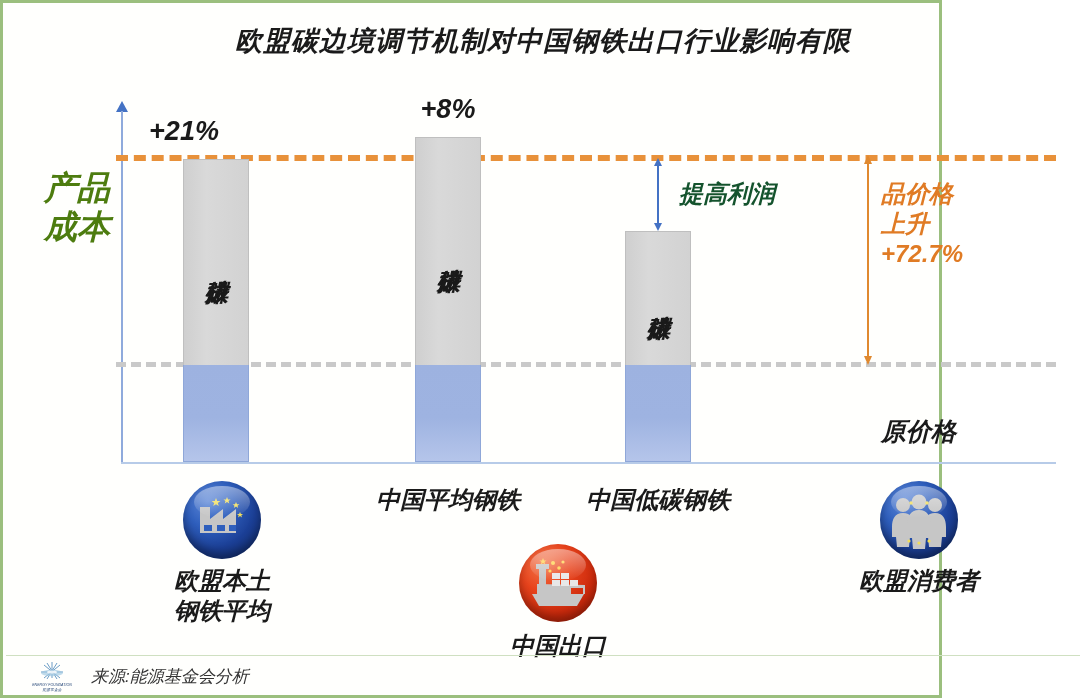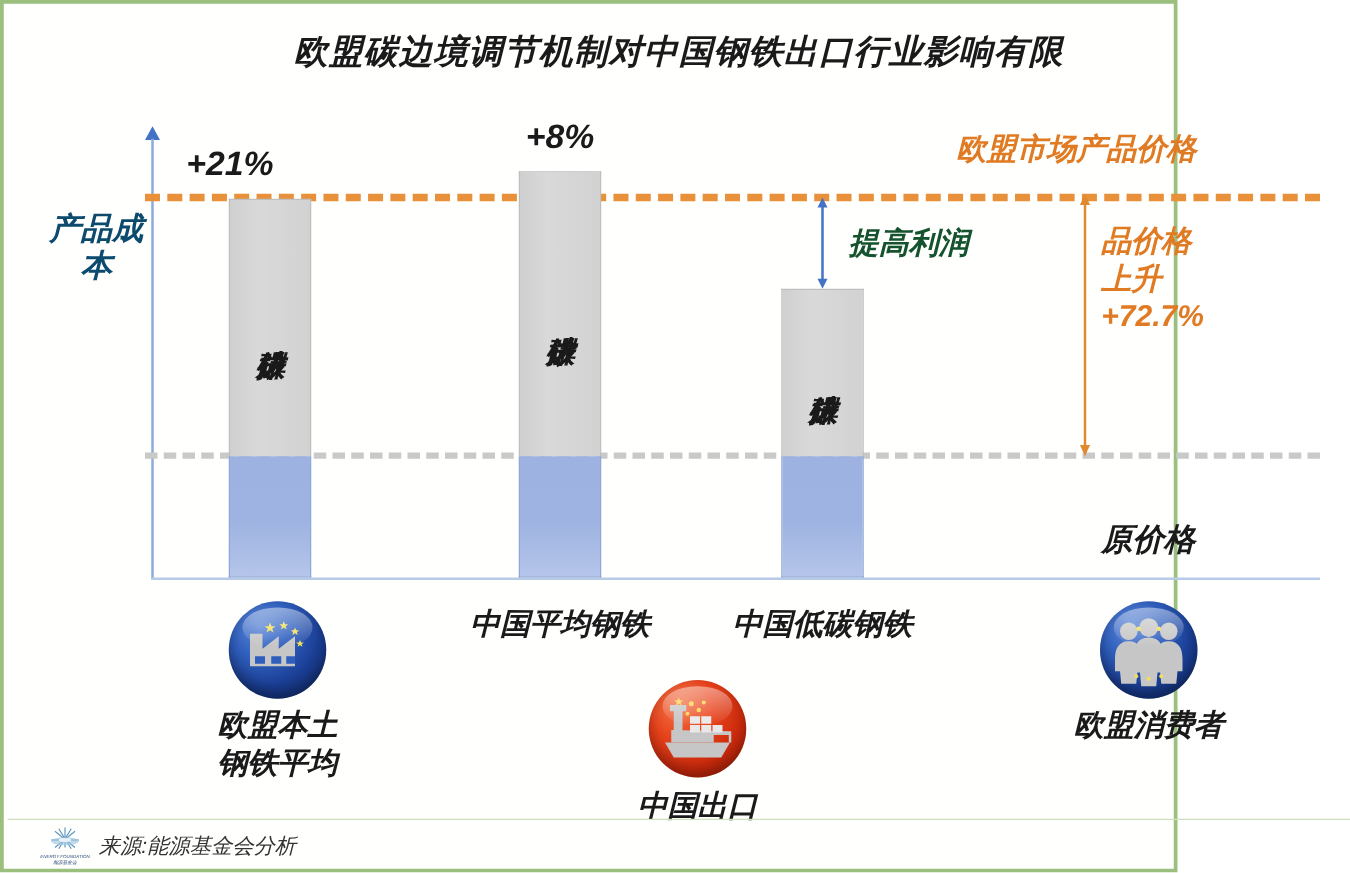--- a/index.html
+++ b/index.html
@@ -52,23 +52,23 @@
     position: absolute;
     left: 118px; top: 459px;
     width: 935px; height: 2px;
     background: #b7cbe8;
   }
   .axis-label {
     position: absolute;
     left: 36px; top: 166px;
     width: 76px;
     text-align: center;
-    font-size: 25px;
-    font-weight: bold;
-    color: #0c4a6e;
+    font-size: 33px;
+    font-weight: bold;
+    color: #4d7c0f;
     line-height: 1.18;
   }
   
   .line-eu-price {
     position: absolute;
     left: 113px; top: 152px;
     width: 940px; height: 0;
     border-top: 6px dashed #e8913a;
   }
   .line-orig-price {
@@ -191,21 +191,21 @@
   }
   
   #footer-rule {
     position: absolute;
     left: 3px; top: 652px;
     width: 1074px; height: 1px;
     background: #cfe0c1;
   }
   #source-text {
     position: absolute;
-    left: 76px; top: 662px;
+    left: 88px; top: 662px;
     font-size: 17px;
     color: #333333;
   }
   #ef-logo {
     position: absolute;
     left: 20px; top: 655px;
     width: 58px; height: 36px;
   }
 </style>
 </head>
@@ -241,21 +241,20 @@
       <div class="seg-blue" style="height:97px;"></div>
     </div>
 
     <div class="bar" style="left:622px; top:228px; height:231px;">
       <div class="seg-grey" style="height:134px;">
           <span>碳排放</span>
         </div>
       <div class="seg-blue" style="height:97px;"></div>
     </div>
 
-    <div id="eu-price-label">欧盟市场产品价格</div>
 
     <svg id="profit-arrow" viewBox="0 0 10 73">
       <line x1="5" y1="6" x2="5" y2="67" stroke="#4472c4" stroke-width="2"></line>
       <polygon points="5,0 1,8 9,8" fill="#4472c4"></polygon>
       <polygon points="5,73 1,65 9,65" fill="#4472c4"></polygon>
     </svg>
     <div id="profit-label">提高利润</div>
 
     <svg id="consumer-arrow" viewBox="0 0 10 210">
       <line x1="5" y1="7" x2="5" y2="203" stroke="#e0892f" stroke-width="2"></line>

